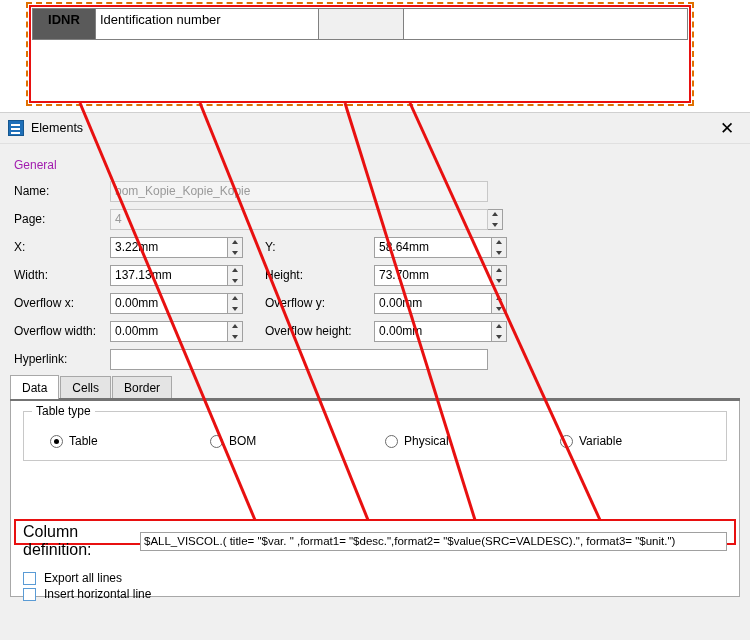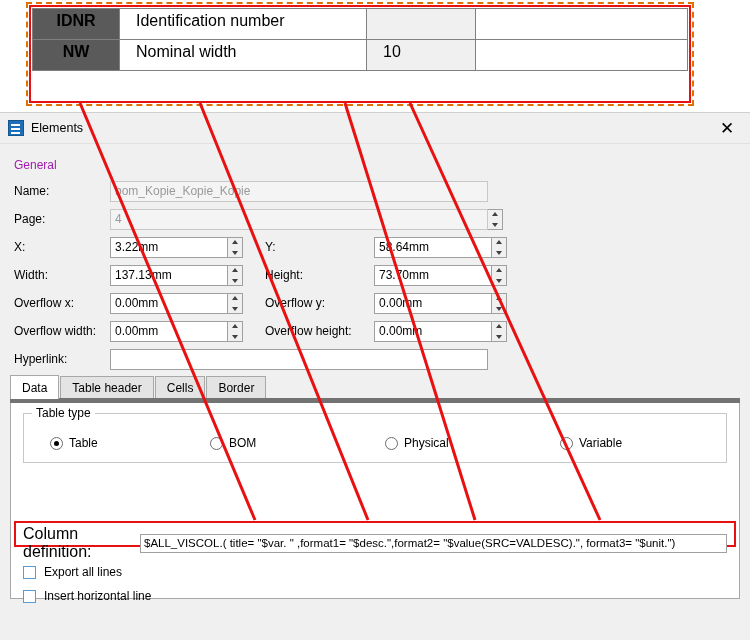--- a/index.html
+++ b/index.html
@@ -42,22 +42,22 @@
   table.preview {
     position: absolute;
     left: 32px; top: 8px;
     width: 656px;
     border-collapse: collapse;
     table-layout: fixed;
     background: #ffffff;
   }
   table.preview td {
     border: 1px solid #808080;
-    font-size: 16px;
-    padding: 3px 16px;
+    font-size: 13px;
+    padding: 3px 4px;
     vertical-align: top;
     height: 24px;
     color: #000;
     margin-top: 12px;
   }
   td.col-key {
     width: 54px;
     background: #5a5a5a;
     color: #ffffff;
     font-weight: bold;
@@ -185,21 +185,21 @@
   .w-num  { width: 118px; }
   .w-num2 { width: 118px; }
   .w-page { width: 378px; }
 
   
   #tabs {
     margin: 1px 10px 0 10px;
     display: flex;
     align-items: flex-end;
     height: 24px;
-    border-bottom: 5px solid #737373;
+    border-bottom: 3px solid #737373;
     text-align: center;
   }
   .tab {
     height: 22px;
     padding: 0 11px;
     display: flex; align-items: center;
     font-size: 12px;
     border: 1px solid #a8a8a8;
     border-bottom: none;
     background: #e4e4e4;
@@ -330,26 +330,20 @@
   <div class="dashed-outline"></div>
   <div class="red-outline"></div>
   <table class="preview">
     <tbody>
         <tr>
       <td class="col-key">IDNR</td>
       <td class="col-desc">Identification number</td>
       <td class="col-val"></td>
       <td class="col-unit"></td>
     </tr>
-    <tr>
-      <td class="col-key">NW</td>
-      <td class="col-desc">Nominal width</td>
-      <td class="col-val">10</td>
-      <td class="col-unit"></td>
-    </tr>
   </tbody>
     </table>
 </div>
 
 <div id="dialog">
 
   <div id="title-bar">
     <div id="title-icon"></div>
     <div id="title-text">Elements</div>
     <div id="close-btn">✕</div>
@@ -434,21 +428,20 @@
 
     <div class="frow">
       <div class="flabel">Hyperlink:</div>
       <div class="fieldbox w-long"></div>
     </div>
 
   </div>
 
   <div id="tabs">
     <div class="tab active">Data</div>
-    <div class="tab">Table header</div>
     <div class="tab">Cells</div>
     <div class="tab">Border</div>
   </div>
 
   <div id="data-panel">
 
     <div id="tabletype-group">
       <div id="tabletype-legend">Table type</div>
       <div id="radio-row">
         <div class="radio-item" style="margin-left:14px; width:160px;">
@@ -469,21 +462,21 @@
         </div>
       </div>
     </div>
 
     <div id="coldef-highlight"></div>
     <div id="coldef-row">
       <div id="coldef-label">Column definition:</div>
       <div id="coldef-input">$ALL_VISCOL.( title= "$var. " ,format1= "$desc.",format2= "$value(SRC=VALDESC).", format3= "$unit.")</div>
     </div>
 
-    <div class="cbrow" style="top:162px;">
+    <div class="cbrow" style="top:170px;">
       <span class="cbox"></span>
       <span>Export all lines</span>
     </div>
     <div class="cbrow" style="top:186px;">
       <span class="cbox"></span>
       <span>Insert horizontal line</span>
     </div>
 
   </div>
 </div>

